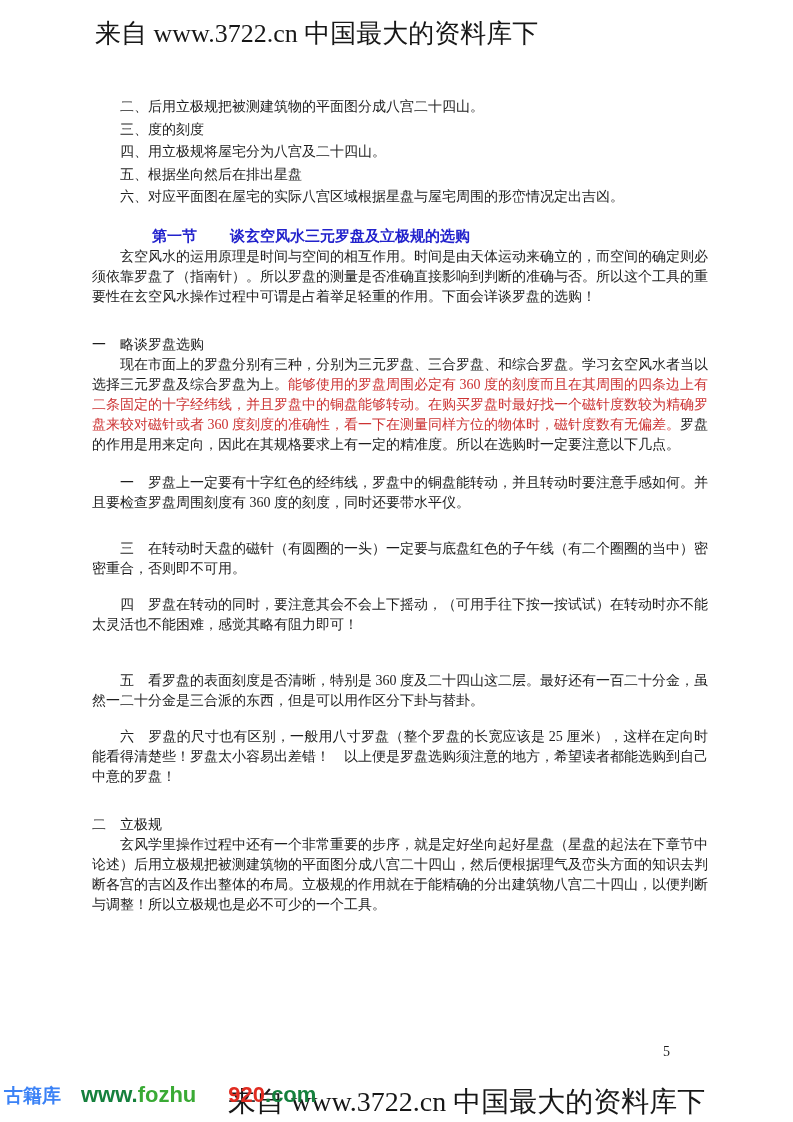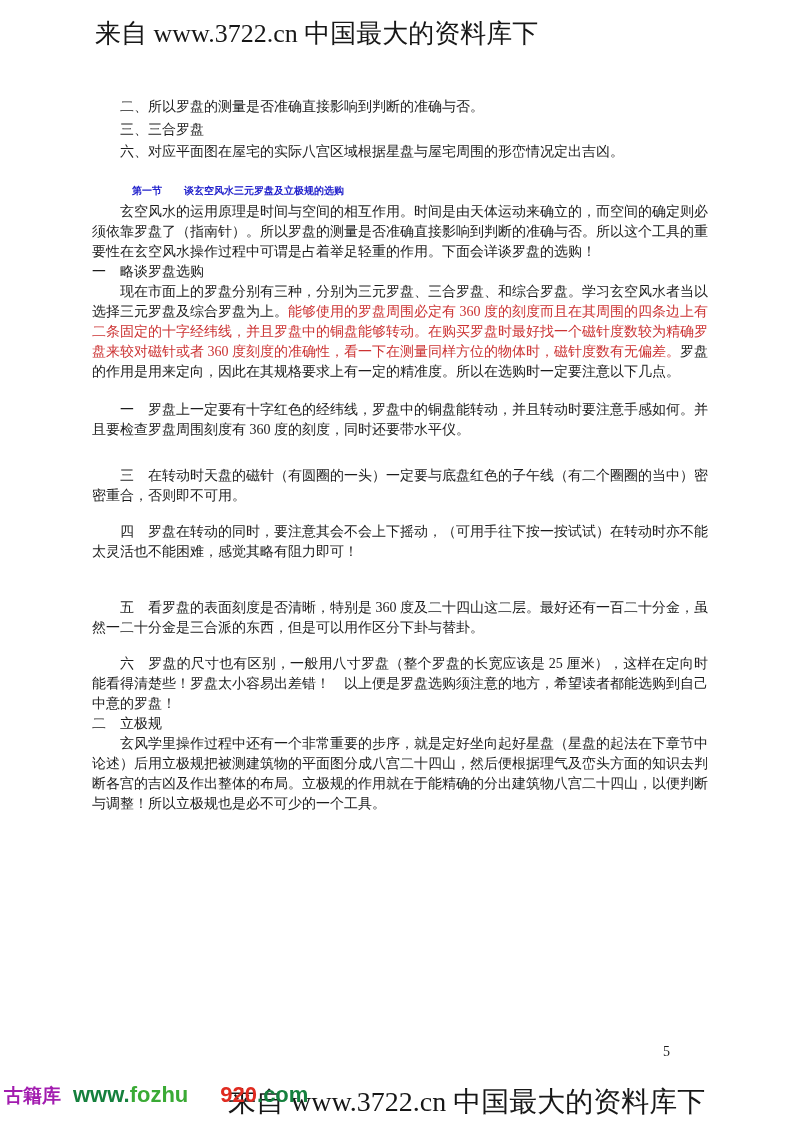--- a/index.html
+++ b/index.html
@@ -23,30 +23,30 @@
     margin-left:92px;
     font-size:14px;
     line-height:20px;
     text-align:justify;
     text-justify:inter-ideograph;
   }
   .steps { margin-top:45px; }
   .step { margin:0; text-indent:2em; line-height:22.5px; }
   .sec-heading {
     margin:16px 0 0 0;
-    font-size:10px;
+    font-size:15px;
     font-weight:bold;
     color:var(--heading_blue,#2222cc);
     text-indent:4em;
     line-height:22px;
   }
   .sec-heading .ht { margin-left:2.2em; }
   .para { margin:0; }
   .indent { text-indent:2em; }
-  .subhead { text-indent:0; }
+  .subhead { text-indent:0;margin-top:28px; }
   .red { color:var(--warning_red,#cc3333); }
   .p1 { margin-top:18px; }
   .p2 { margin-top:24px; }
   .p3 { margin-top:26px; }
   .p4 { margin-top:16px; }
   .p5 { margin-top:36px; }
   .p6 { margin-top:16px; }
   .sub2h { }
   .page-number {
     position:absolute; top:1044px; left:663px;
@@ -54,37 +54,39 @@
   }
   .bottom-footer {
     position:absolute; top:1083px; left:228px;
     font-size:28px; white-space:nowrap; color:#171717;
   }
   .watermark {
     position:absolute; top:1082px; left:4px;
     font-family:"Liberation Sans","DejaVu Sans",sans-serif;
     font-weight:bold; font-size:22px; white-space:nowrap;
   }
-  .wm-cn { font-size:19px; margin-right:12px; color:#a21caf; }
+  .wm-cn { font-size:19px; margin-right:20px; color:#3b82f6; }
   .wm-www, .wm-dark { color:#15803d; }
   .wm-green { color:var(--watermark_green,#3aaa35); }
   .wm-red { color:var(--watermark_red,#e02b20);margin-left:32px; }
 </style>
 </head>
 <body>
 
 <div class="page">
 
   <div class="top-header">来自 www.3722.cn 中国最大的资料库下</div>
 
   <div class="content">
 
     <div class="steps">
-      <p class="step">二、所以罗盘的测量是否准确直接影响到判断的准确与否。</p>
-      <p class="step">三、三合罗盘</p>
+      <p class="step">二、后用立极规把被测建筑物的平面图分成八宫二十四山。</p>
+      <p class="step">三、度的刻度</p>
+      <p class="step">四、用立极规将屋宅分为八宫及二十四山。</p>
+      <p class="step">五、根据坐向然后在排出星盘</p>
       <p class="step">六、对应平面图在屋宅的实际八宫区域根据星盘与屋宅周围的形峦情况定出吉凶。</p>
     </div>
 
     <h2 class="sec-heading"><span>第一节</span><span class="ht">谈玄空风水三元罗盘及立极规的选购</span></h2>
 
     <p class="para indent">玄空风水的运用原理是时间与空间的相互作用。时间是由天体运动来确立的，而空间的确定则必须依靠罗盘了（指南针）。所以罗盘的测量是否准确直接影响到判断的准确与否。所以这个工具的重要性在玄空风水操作过程中可谓是占着举足轻重的作用。下面会详谈罗盘的选购！</p>
 
     <p class="para subhead">一　略谈罗盘选购</p>
 
     <p class="para indent"><span>现在市面上的罗盘分别有三种，分别为三元罗盘、三合罗盘、和综合罗盘。学习玄空风水者当以选择三元罗盘及综合罗盘为上。</span><span class="red">能够使用的罗盘周围必定有 360 度的刻度而且在其周围的四条边上有二条固定的十字经纬线，并且罗盘中的铜盘能够转动。在购买罗盘时最好找一个磁针度数较为精确罗盘来较对磁针或者 360 度刻度的准确性，看一下在测量同样方位的物体时，磁针度数有无偏差。</span><span>罗盘的作用是用来定向，因此在其规格要求上有一定的精准度。所以在选购时一定要注意以下几点。</span></p>

